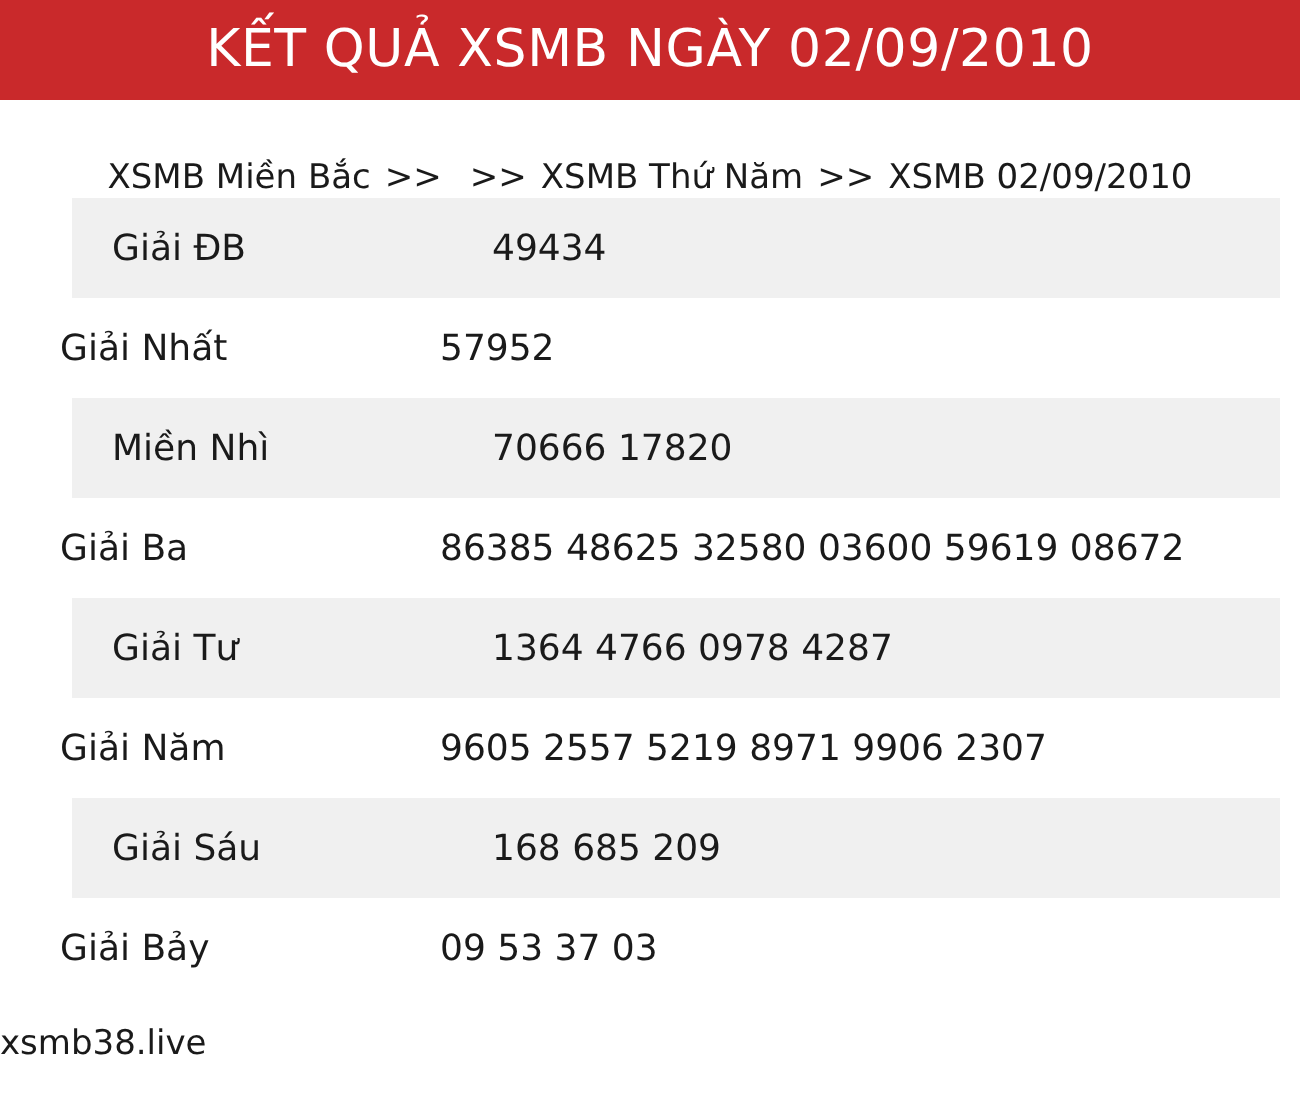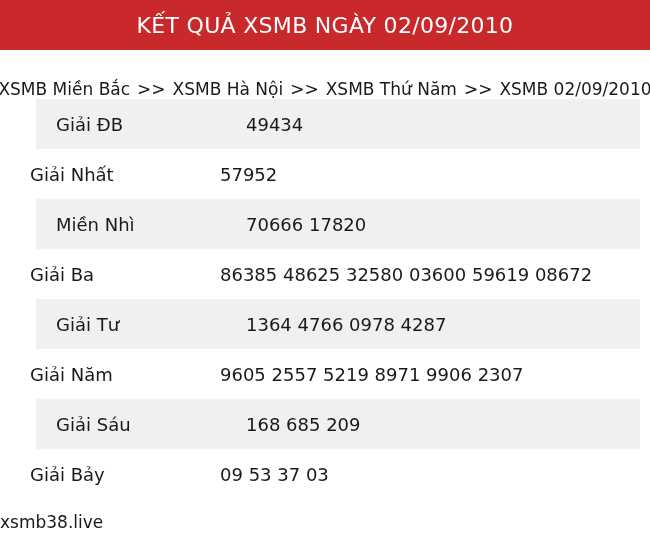--- a/index.html
+++ b/index.html
@@ -16,21 +16,21 @@
     width: 650px;
     height: 50px;
     background: #c9292b;
     display: flex;
     align-items: center;
     justify-content: center;
   }
   .page-title {
     margin: 0;
     color: #ffffff;
-    font-size: 22px;
+    font-size: 26px;
     font-weight: 500;
     letter-spacing: 0.3px;
     white-space: nowrap;
   }
   .breadcrumb {
     height: 49px;
     display: flex;
     align-items: flex-end;
     justify-content: center;
     font-size: 17px;
@@ -81,21 +81,20 @@
 </head>
 <body>
 
 <div class="header-bar">
   <h1 class="page-title">KẾT QUẢ XSMB NGÀY 02/09/2010</h1>
 </div>
 
 <div class="breadcrumb">
   <a class="crumb">XSMB Miền Bắc</a>
   <span class="sep">&gt;&gt;</span>
-  <a class="crumb">XSMB Hà Nội</a>
   <span class="sep">&gt;&gt;</span>
   <a class="crumb">XSMB Thứ Năm</a>
   <span class="sep">&gt;&gt;</span>
   <a class="crumb">XSMB 02/09/2010</a>
 </div>
 
 <div class="results-table">
   <div class="prize-row striped">
     <span class="prize-label">Giải ĐB</span>
     <span class="prize-numbers">49434</span>

